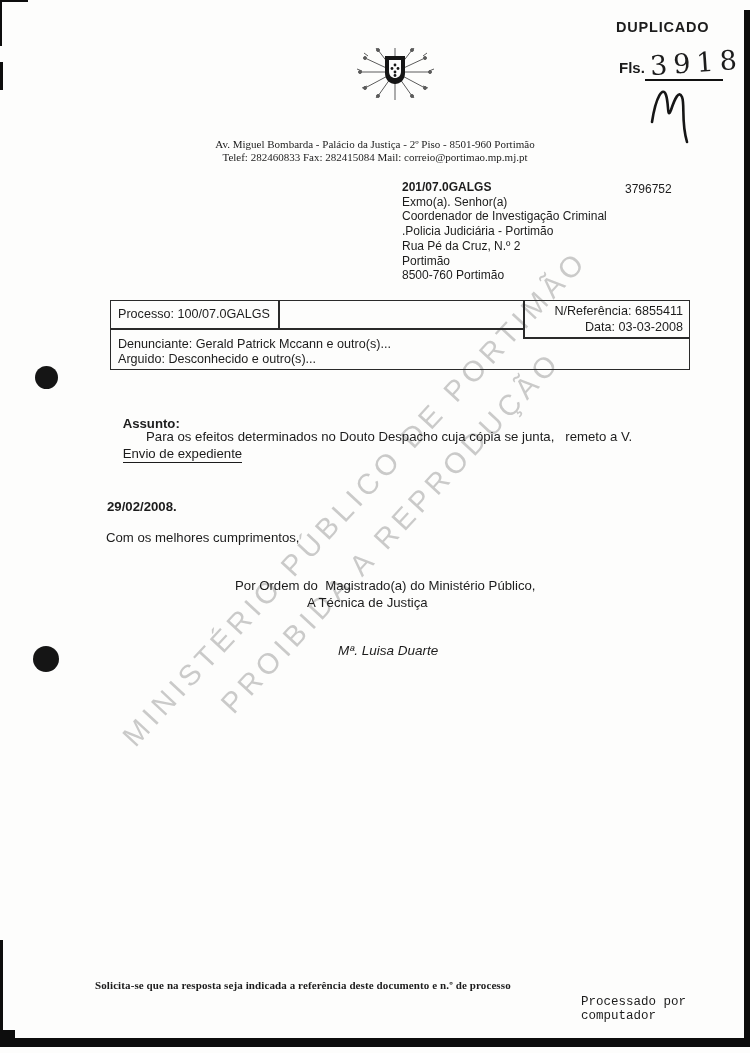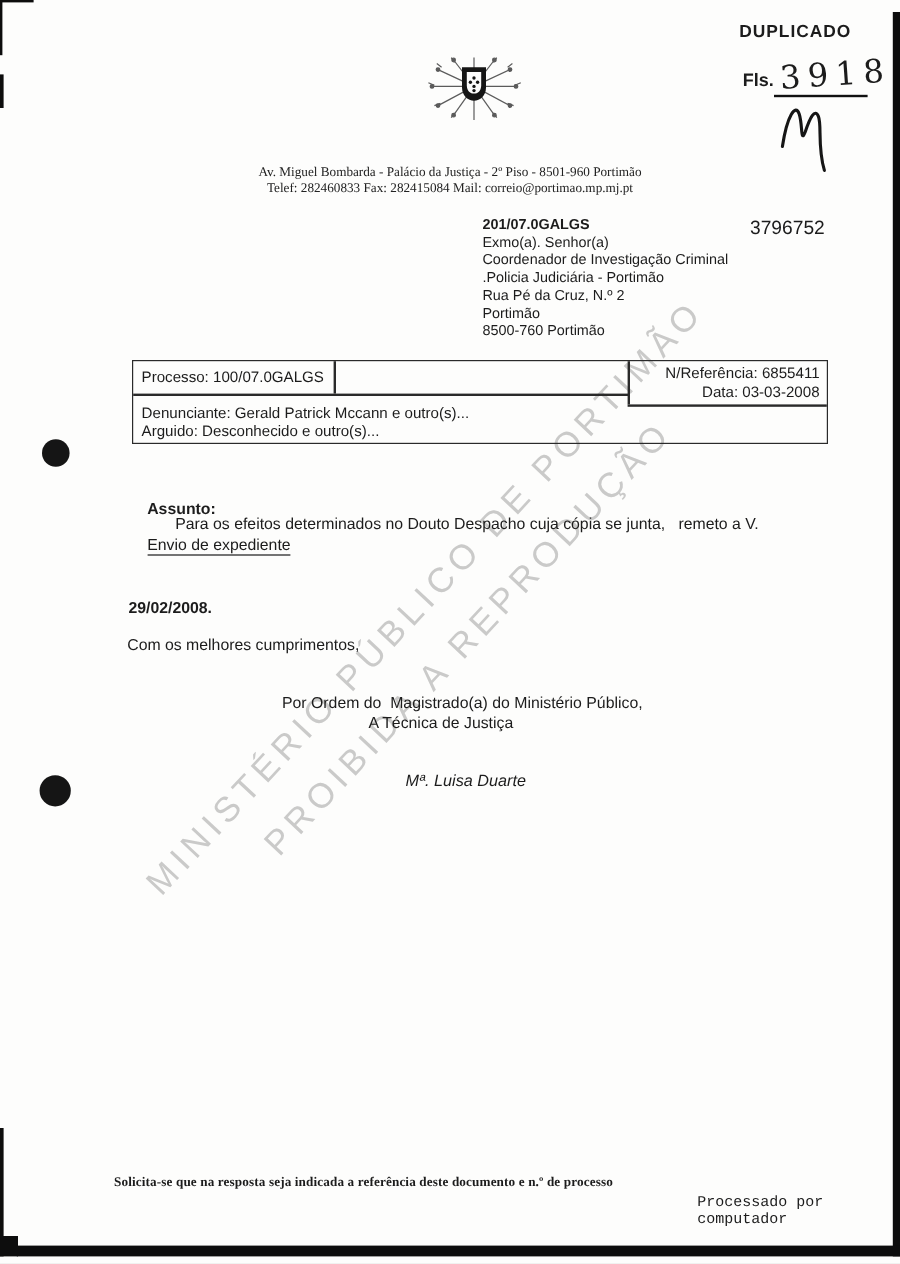--- a/index.html
+++ b/index.html
@@ -27,21 +27,21 @@
     transform:rotate(-4deg);display:inline-block;
   }
   .fls-underline{border-bottom:2.2px solid #111;width:78px;height:0;}
   
   .org-name{font-family:"Liberation Serif",serif;font-weight:bold;font-size:18px;width:750px;text-align:center;}
   .org-section{font-family:"Liberation Serif",serif;font-weight:bold;font-size:13.5px;width:750px;text-align:center;}
   .org-line{font-family:"Liberation Serif",serif;font-size:11px;width:750px;text-align:center;color:#222;}
   
   .addr{font-size:12px;line-height:14.7px;}
   .addr .first{font-weight:bold;}
-  .sideref{font-size:16px;}
+  .sideref{font-size:12px;}
   
   .ctable{border:1.8px solid #2a2a2a;}
   .cline{position:absolute;background:#2a2a2a;}
   .ctext{position:absolute;font-size:12.6px;white-space:nowrap;}
   
   .body-line{font-size:13.2px;white-space:pre;}
   .bold{font-weight:bold;}
   .assunto-val{border-bottom:1.4px solid #1c1c1c;padding-bottom:1px;}
   .sig{font-style:italic;font-size:13.5px;}
   

